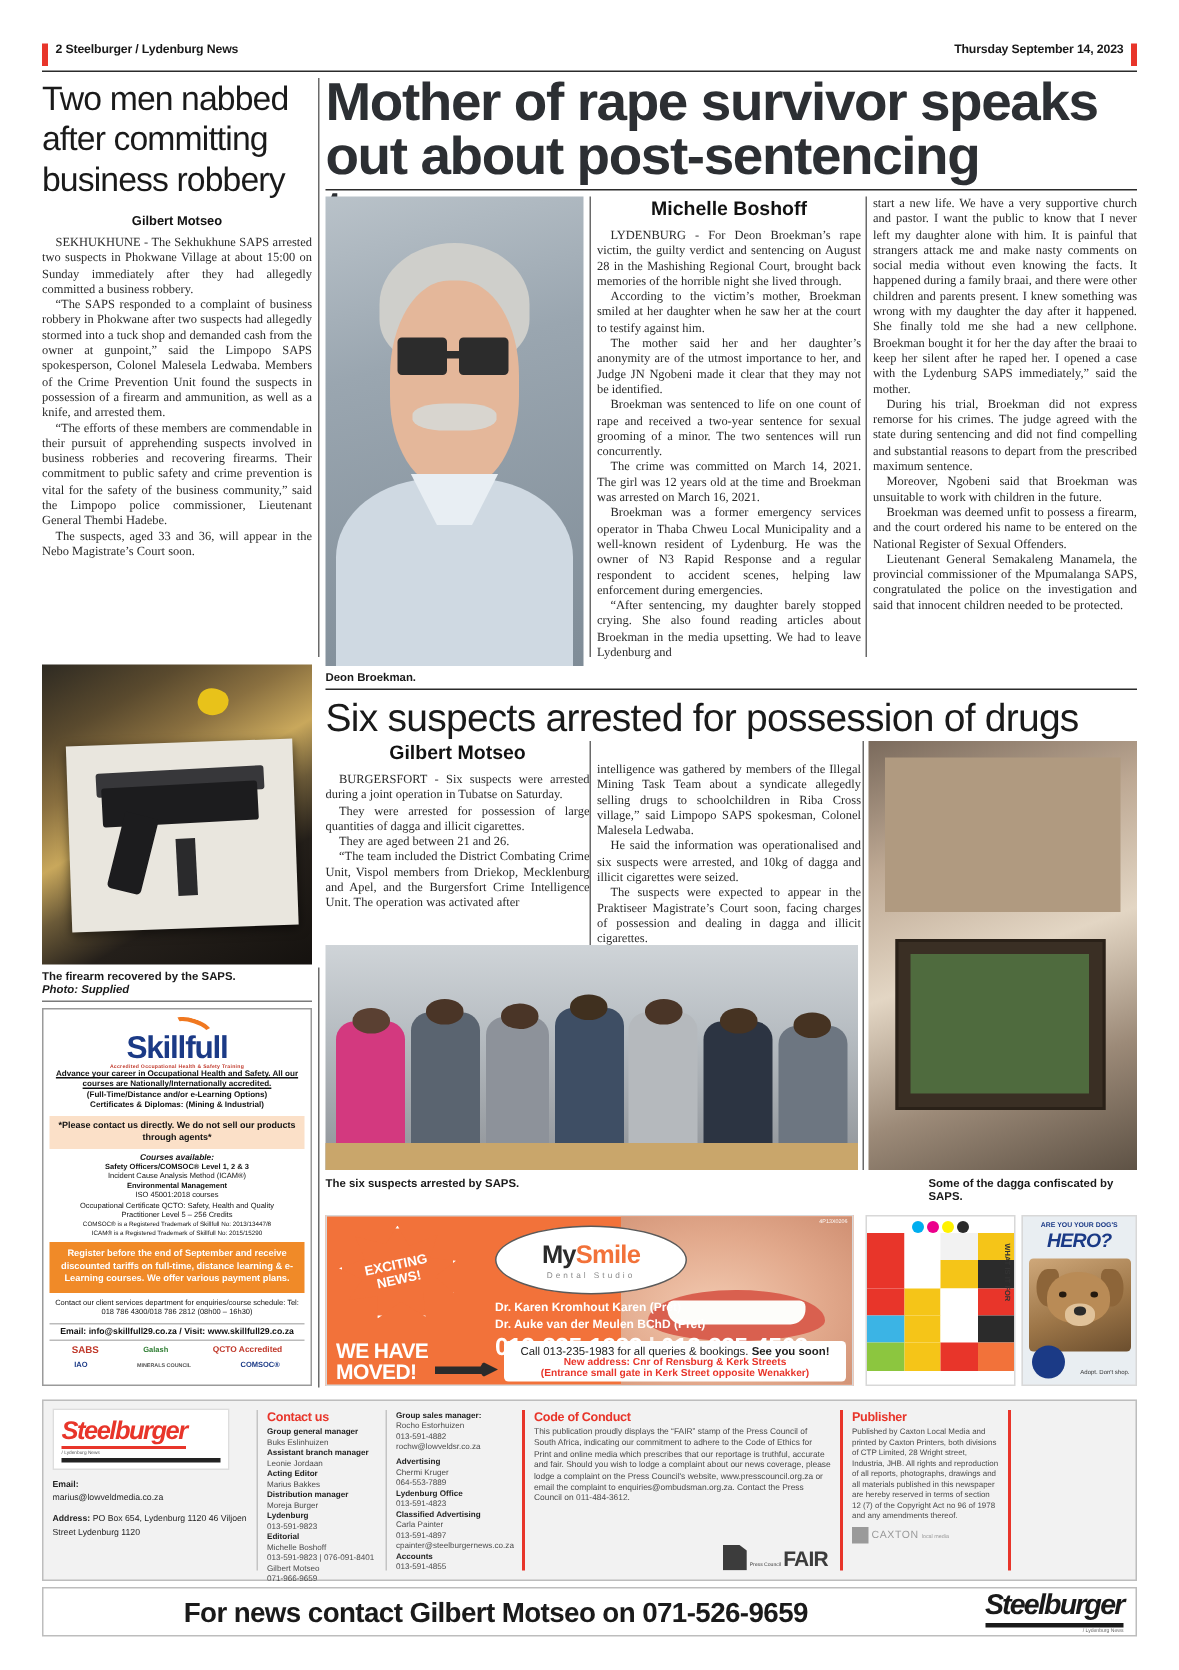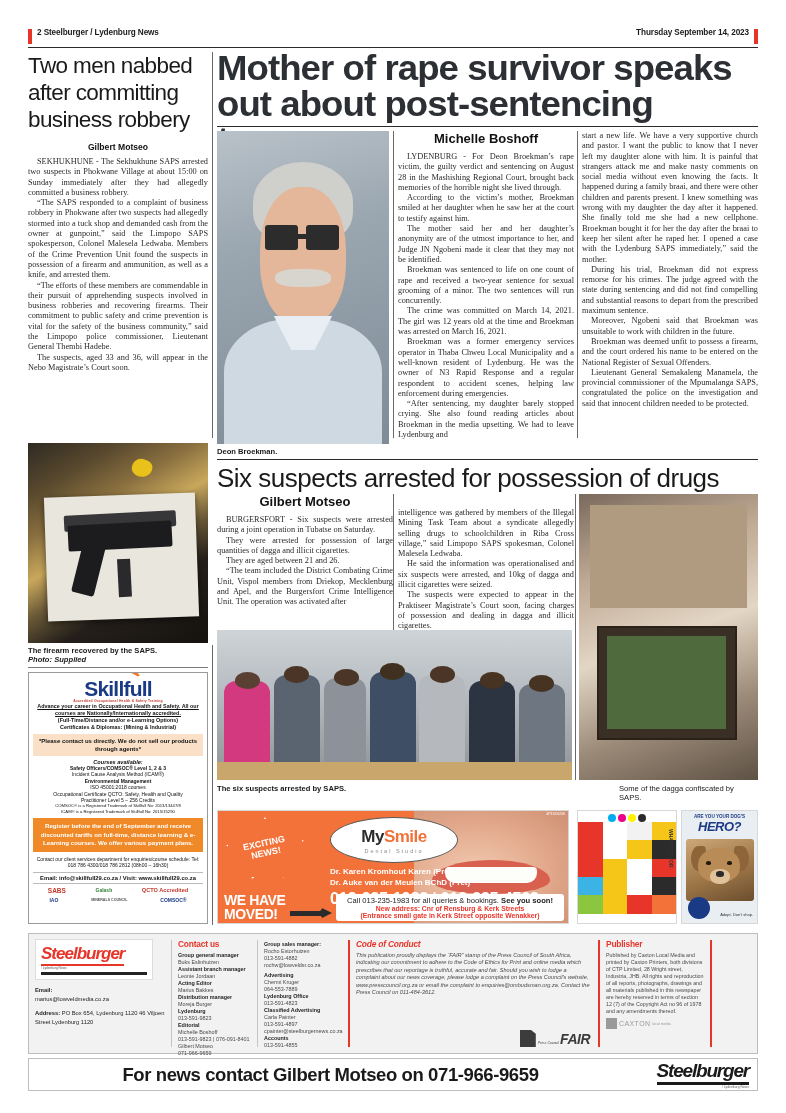--- a/index.html
+++ b/index.html
@@ -114,32 +114,32 @@
     position:absolute; left:217px; top:494px; width:355px; height:286px;
   }
   .photo-dagga {
     position:absolute; left:579px; top:494px; width:179px; height:286px;
     background: linear-gradient(160deg,#7a6a5c 0%,#bda893 25%,#e3d6c4 50%,#9c8a78 75%,#5e5245 100%);
     overflow:hidden;
   }
   .box1 { position:absolute; left:10%; top:46%; width:78%; height:40%; background:#3a2f24; border:2px solid #2a2118; }
   .box-inner { position:absolute; left:6%; top:8%; width:88%; height:84%; background:#4f6b3e; }
   .cap-sec-left { position:absolute; left:217px; top:784px; width:355px; font-size:7.6px; font-weight:600; color:#1a1a1a; }
-  .cap-sec-right { position:absolute; left:579px; top:784px; width:179px; font-size:7.6px; font-weight:400; color:#1a1a1a; text-align:left;padding-left:40px; }
+  .cap-sec-right { position:absolute; left:579px; top:784px; width:179px; font-size:7.6px; font-weight:700; color:#1a1a1a; text-align:left;padding-left:40px; }
 
   
   .gp-a { position:absolute; left:0; top:0; width:100%; height:100%;
     background: linear-gradient(180deg,#cfd4d8 0%,#b6bcc1 40%,#8f9398 100%); }
   .person { position:absolute; bottom:0; border-radius:12px 12px 0 0; }
   .head { position:absolute; border-radius:50%; }
 
   
   .ad-skillfull {
     position:absolute; left:28px; top:672px; width:180px; height:252px;
-    border:1px solid #9a9a9a; background:#fff; padding:5px 4px; overflow:hidden;
+    border:1px solid #9a9a9a; background:#fff; padding:15px 4px; overflow:hidden;
   }
   .sk-logo { text-align:center; font-size:21px; font-weight:bold; color:#1b3a86; letter-spacing:-0.8px; line-height:21px; position:relative; }
   .sk-swoosh { position:absolute; left:50%; top:-9px; margin-left:-4px; width:28px; height:13px;
     border:3px solid #f07820; border-radius:50%; border-color:#f07820 transparent transparent transparent; transform:rotate(18deg); }
   .sk-sub { text-align:center; font-size:3.4px; color:#c0392b; font-weight:bold; letter-spacing:0.2px; margin-top:0px;}
   .sk-line { text-align:center; font-size:5.4px; color:#111; font-weight:bold; line-height:7px; }
   .sk-line.u { text-decoration: underline; }
   .sk-band { background:#fbe0c8; text-align:center; font-size:6px; font-weight:bold; color:#111; padding:3px 2px; margin:3px 0; line-height:8px;}
   .sk-band-o { background:#f08a28; text-align:center; font-size:6.2px; font-weight:bold; color:#fff; padding:4px 3px; margin:4px 0; line-height:8.5px;}
   .sk-it { text-align:center; font-size:5.6px; font-style:italic; font-weight:bold; color:#111; }
@@ -549,21 +549,21 @@
 064-553-7889</span></div>
       <div class="fb-p"><span class="fb-b">Lydenburg Office</span><br><span>013-591-4823</span></div>
       <div class="fb-p"><span class="fb-b">Classified Advertising</span><br><span style="white-space:pre-line">Carla Painter
 013-591-4897
 cpainter@steelburgernews.co.za</span></div>
       <div class="fb-p"><span class="fb-b">Accounts</span><br><span>013-591-4855</span></div>
     </div>
 
     <div class="fb-sep"></div>
 
-    <div class="fb-cell" style="width:248px;font-style:italic;">
+    <div class="fb-cell" style="width:210px;">
       <div class="fb-head">Code of Conduct</div>
       <div class="fb-p" style="font-size:5.6px;line-height:7.4px;">This publication proudly displays the “FAIR” stamp of the Press Council of South Africa, indicating our commitment to adhere to the Code of Ethics for Print and online media which prescribes that our reportage is truthful, accurate and fair. Should you wish to lodge a complaint about our news coverage, please lodge a complaint on the Press Council's website, www.presscouncil.org.za or email the complaint to enquiries@ombudsman.org.za. Contact the Press Council on 011-484-3612.</div>
       <div class="fair-stamp" style="position:absolute;right:8px;bottom:6px;">
         <span class="fair-mark"></span>
         <span>
           <span class="fair-sm">Press Council</span>
           <span class="fair-txt">FAIR</span>
         </span>
       </div>
     </div>
@@ -579,20 +579,20 @@
         <span style="font-size:3.6px;color:#9a9a9a;">local media</span>
       </div>
     </div>
 
     <div class="fb-sep"></div>
 
 
   </div>
 
   <div class="bottom-banner">
-    <div class="bb-text">For news contact  Gilbert Motseo on 071-966-9659</div>
+    <div class="bb-text">For news contact  Gilbert Motseo on 071-526-9659</div>
     <div class="bb-logo">
       <div class="s1">Steelburger</div>
       <div class="s2">/ Lydenburg News</div>
     </div>
   </div>
 
 </div>
 
 </body></html>

